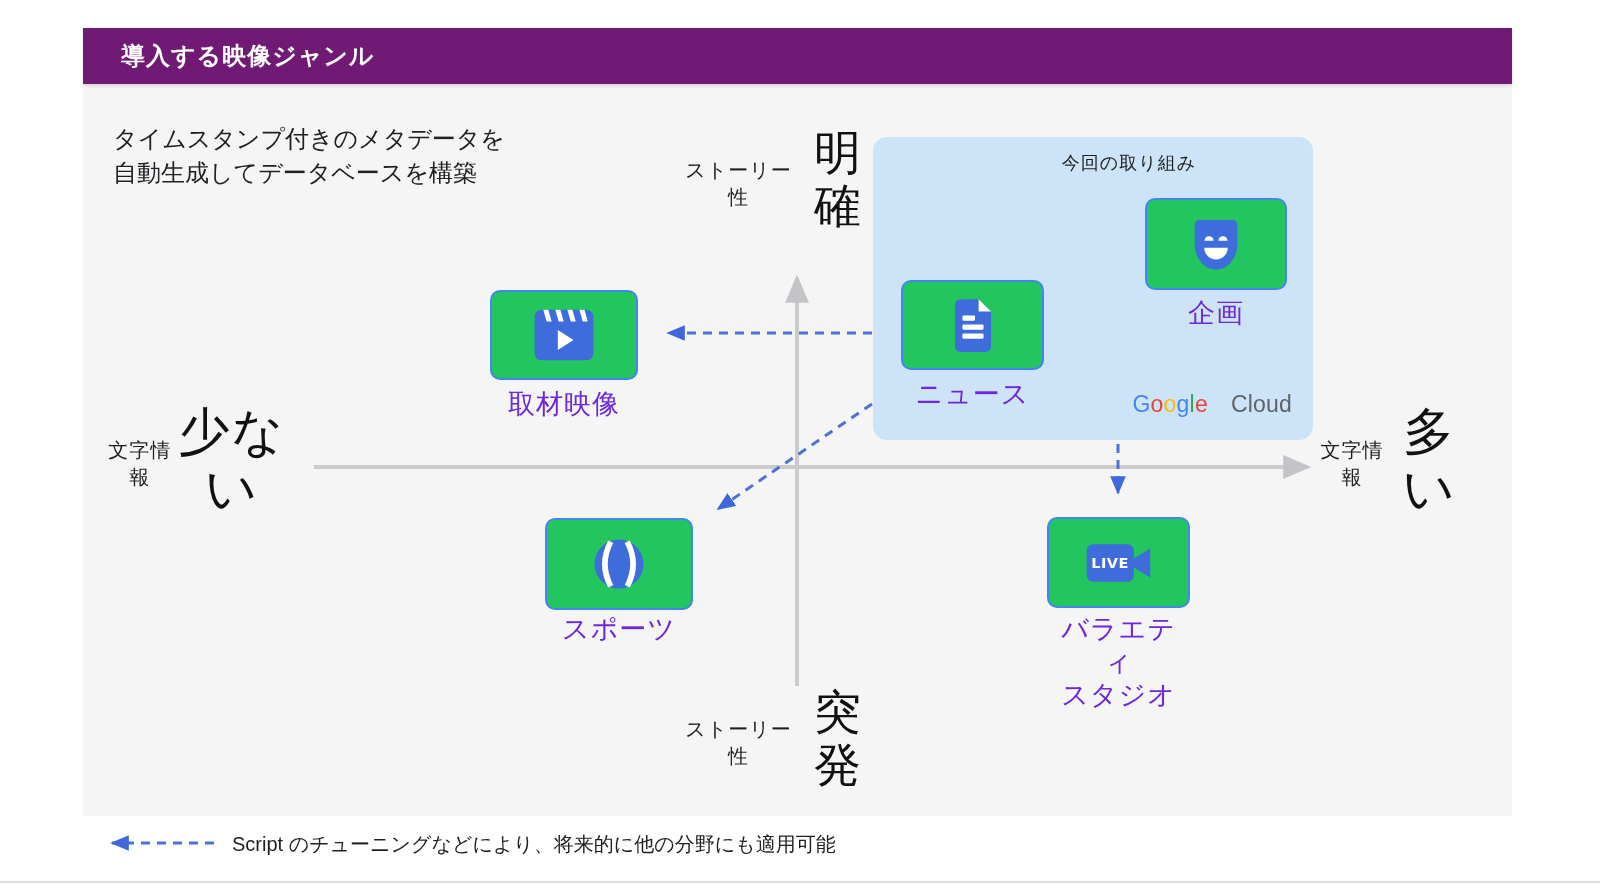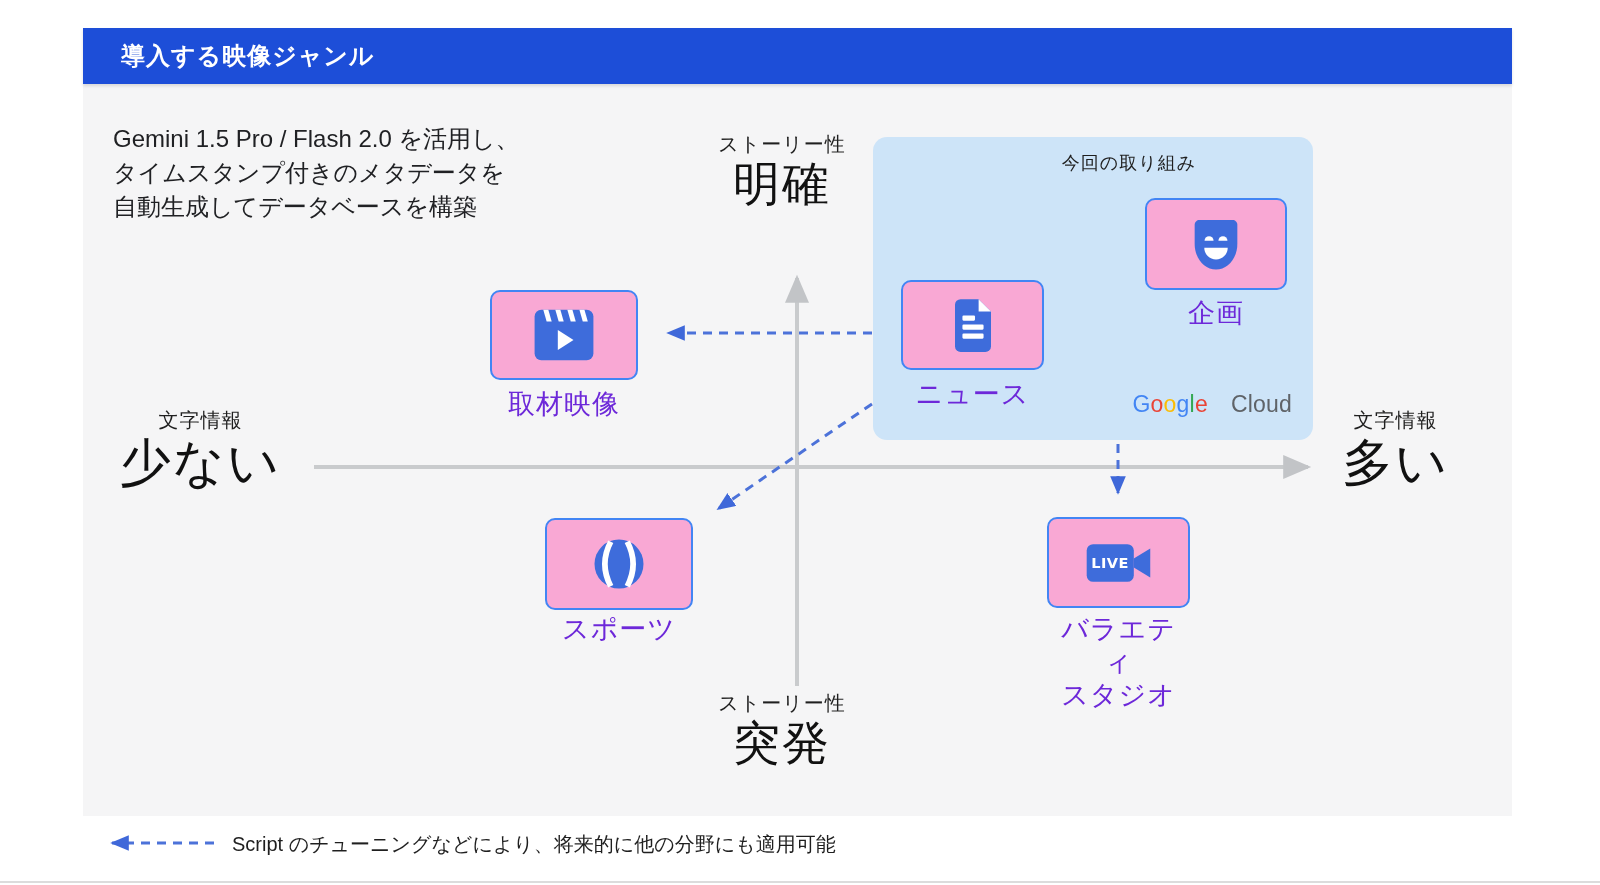--- a/index.html
+++ b/index.html
@@ -5,47 +5,47 @@
   html,body{margin:0;padding:0;}
   body{
     width:1600px;height:885px;position:relative;background:#ffffff;
     font-family:"Liberation Sans","DejaVu Sans",sans-serif;color:#202124;
     overflow:hidden;
   }
   .abs{position:absolute;}
 
   
   .header-bar{
-    left:83px;top:28px;width:1429px;height:56px;background:#1d4ed8;
+    left:83px;top:28px;width:1429px;height:56px;background:#701a75;
     display:flex;align-items:center;padding-left:38px;box-sizing:border-box;
     box-shadow:0 2px 3px rgba(0,0,0,.12);
   }
   .header-bar .title{color:#ffffff;font-size:24px;font-weight:bold;letter-spacing:1px;}
 
   
   .canvas{left:83px;top:84px;width:1429px;height:732px;background:#F5F5F6;}
 
   
   .intro{left:113px;top:122px;font-size:24px;line-height:34px;color:#202124;}
 
   
-  .axis-group{display:flex;flex-direction:column;align-items:center;text-align:center;}
+  .axis-group{display:flex;flex-direction:row;align-items:center;text-align:center;font-family:Liberation Mono, monospace;}
   .axis-small{font-size:20px;color:#1f1f1f;letter-spacing:1px;}
   .axis-large{font-size:47px;color:#111;font-weight:500;letter-spacing:2px;line-height:1.12;}
   .axis-large.side{font-size:51px;}
 
   
   .highlight-box{
     left:873px;top:137px;width:440px;height:303px;background:#CDE4F8;border-radius:14px;
   }
   .highlight-title{left:873px;top:151px;width:512px;text-align:center;font-size:18px;color:#1f1f1f;letter-spacing:1px;}
 
   
   .card{
-    background:#f9a8d4;border:2px solid #4285F4;border-radius:10px;box-sizing:border-box;
+    background:#22c55e;border:2px solid #4285F4;border-radius:10px;box-sizing:border-box;
     display:flex;align-items:center;justify-content:center;
   }
   .card-label{font-size:27px;color:#6d28d9;text-align:center;letter-spacing:1px;line-height:33px;}
 
   
   .gc-logo{left:1118px;top:391px;width:174px;text-align:right;font-size:23px;font-weight:500;letter-spacing:.2px;}
   .gc-logo .cl{color:#5F6368;font-weight:400;margin-left:23px;}
   .g-blue{color:#4285F4;} .g-red{color:#EA4335;} .g-yellow{color:#FBBC05;} .g-green{color:#34A853;}
 
   
@@ -57,21 +57,20 @@
 </head>
 <body>
 
 <div class="abs canvas"></div>
 
 <div class="abs header-bar">
   <span class="title">導入する映像ジャンル</span>
 </div>
 
 <div class="abs intro">
-  <div>Gemini 1.5 Pro / Flash 2.0 を活用し、</div>
   <div>タイムスタンプ付きのメタデータを</div>
   <div>自動生成してデータベースを構築</div>
 </div>
 
 <div class="abs axis-group" style="left:682px;top:131px;width:200px;">
   <div class="axis-small">ストーリー性</div>
   <div class="axis-large">明確</div>
 </div>
 <div class="abs axis-group" style="left:682px;top:690px;width:200px;">
   <div class="axis-small">ストーリー性</div>

